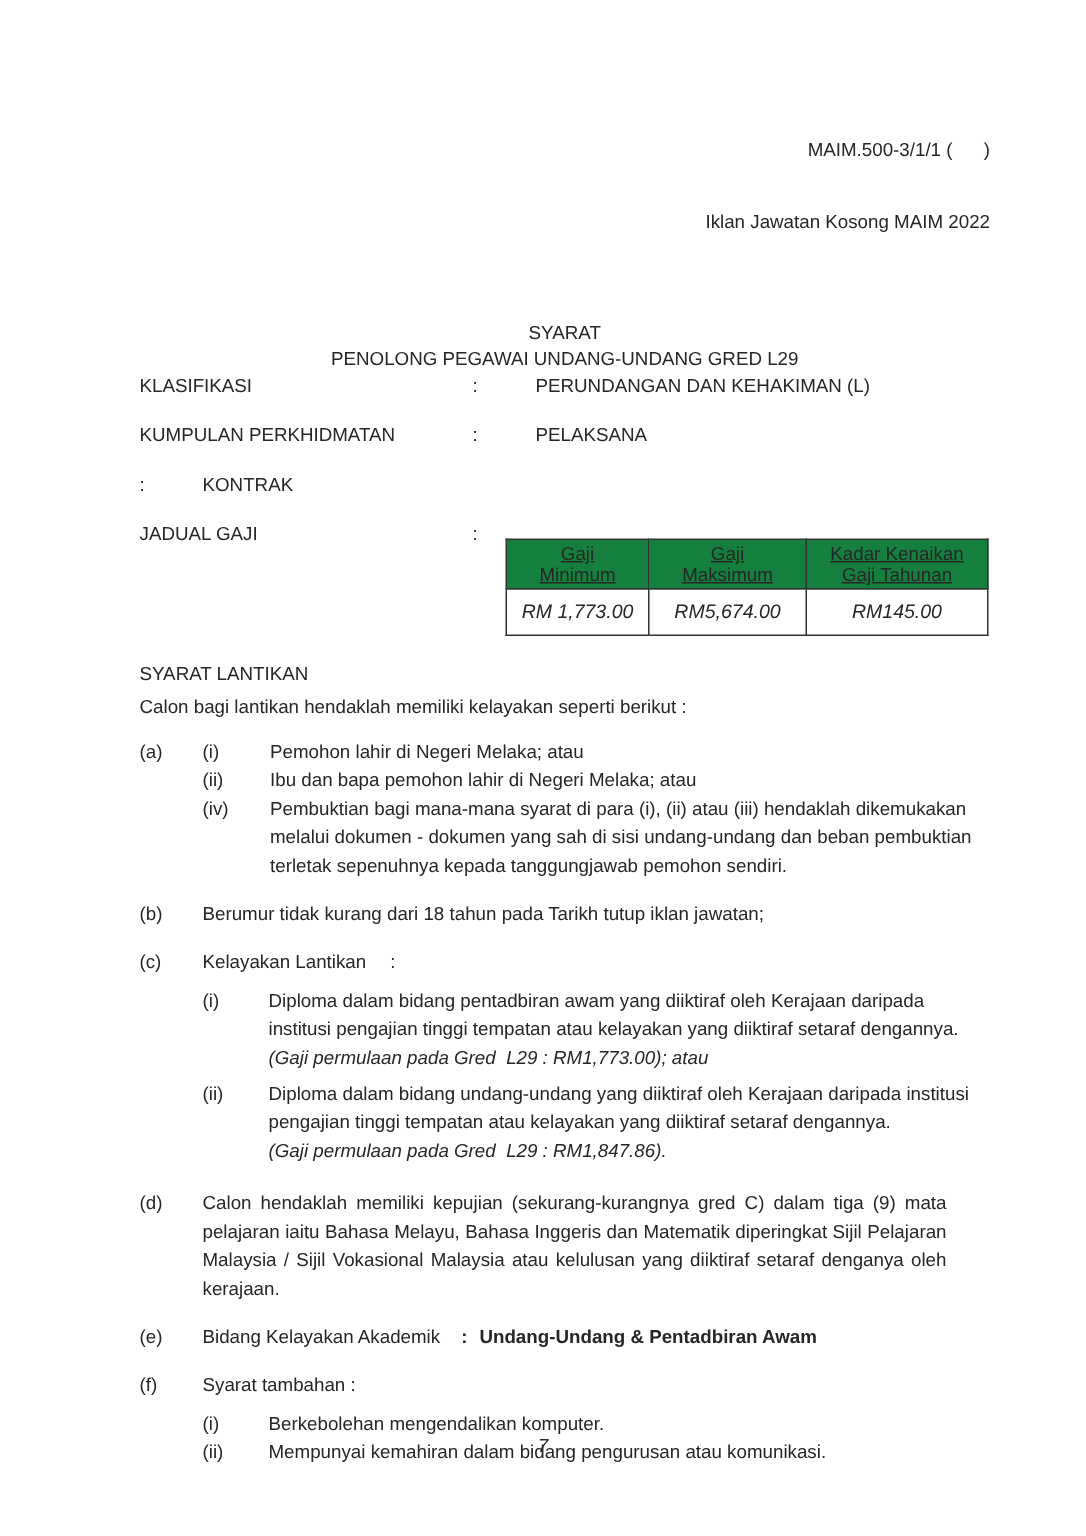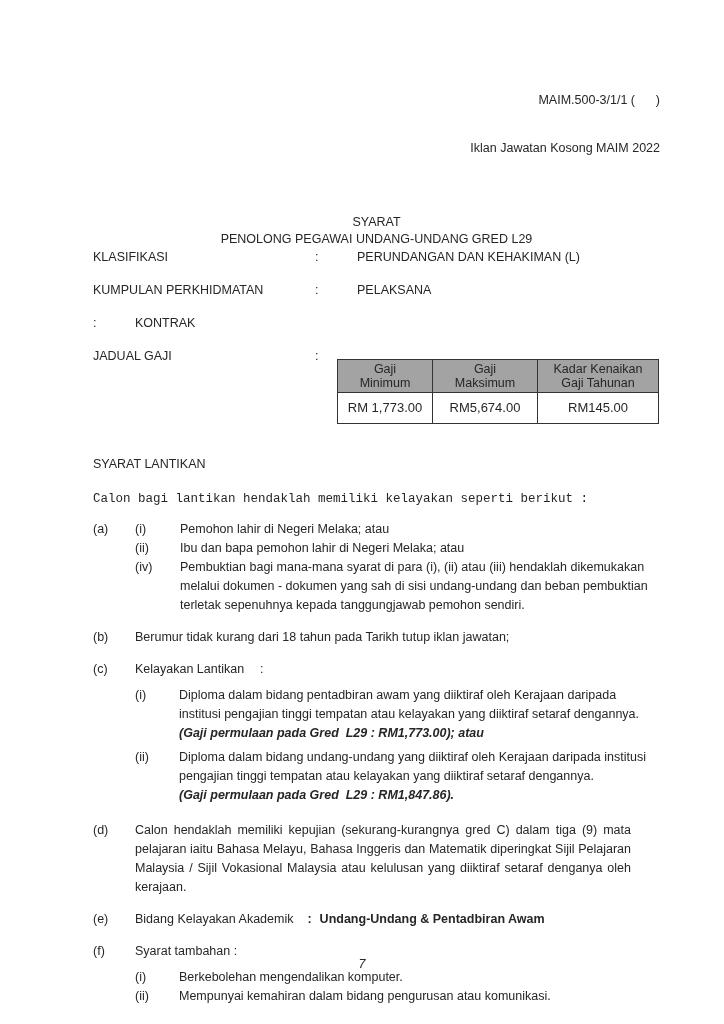--- a/index.html
+++ b/index.html
@@ -26,35 +26,35 @@
   .salary-wrap { margin-left:14px; margin-top:12px; }
   table.salary { border-collapse:collapse; table-layout:fixed; }
   table.salary td {
     border:1.5px solid #333333;
     text-align:center;
     font-size:12.5px;
     line-height:14px;
     padding:2px 2px;
     vertical-align:middle;
   }
-  table.salary .hdr { background:#a3a3a3; height:30px; }
-  table.salary .val { height:31px; font-size:13px; }
+  table.salary .hdr { background:#15803d; height:30px;text-decoration:underline; }
+  table.salary .val { height:31px; font-size:13px;font-style:italic; }
   .c1 { width:95px; } .c2 { width:105px; } .c3 { width:121px; }
-  .heading { margin-top:31px; }
-  .intro { margin-top:16px;font-family:Liberation Mono, monospace; }
+  .heading { margin-top:16px; }
+  .intro { margin-top:3px; }
   .sec { display:flex; align-items:flex-start; }
   .mt-a { margin-top:11px; } .mt-std { margin-top:13px; } .mt-d { margin-top:16px; }
   .mt-sub { margin-top:7px; } .mt-sub2 { margin-top:5px; }
   .col-letter { width:42px; flex:none; }
   .col-num { width:45px; flex:none; }
   .col-num2 { width:44px; flex:none; }
   .col-text { width:474px; flex:none; }
   .col-text-b { width:496px; flex:none; }
   .justify { text-align:justify; }
-  .note { font-style:italic; font-weight:bold; white-space:pre-wrap; }
+  .note { font-style:italic; font-weight:normal; white-space:pre-wrap; }
   .colon-gap { margin-left:16px; }
   .e-colon { margin-left:14px; font-weight:bold; }
   .e-value { margin-left:8px; font-weight:bold; }
   .page-footer {
     position:absolute; left:0; right:0; bottom:50px;
     text-align:center; font-style:italic;
   }
 </style>
 </head>
 <body>

